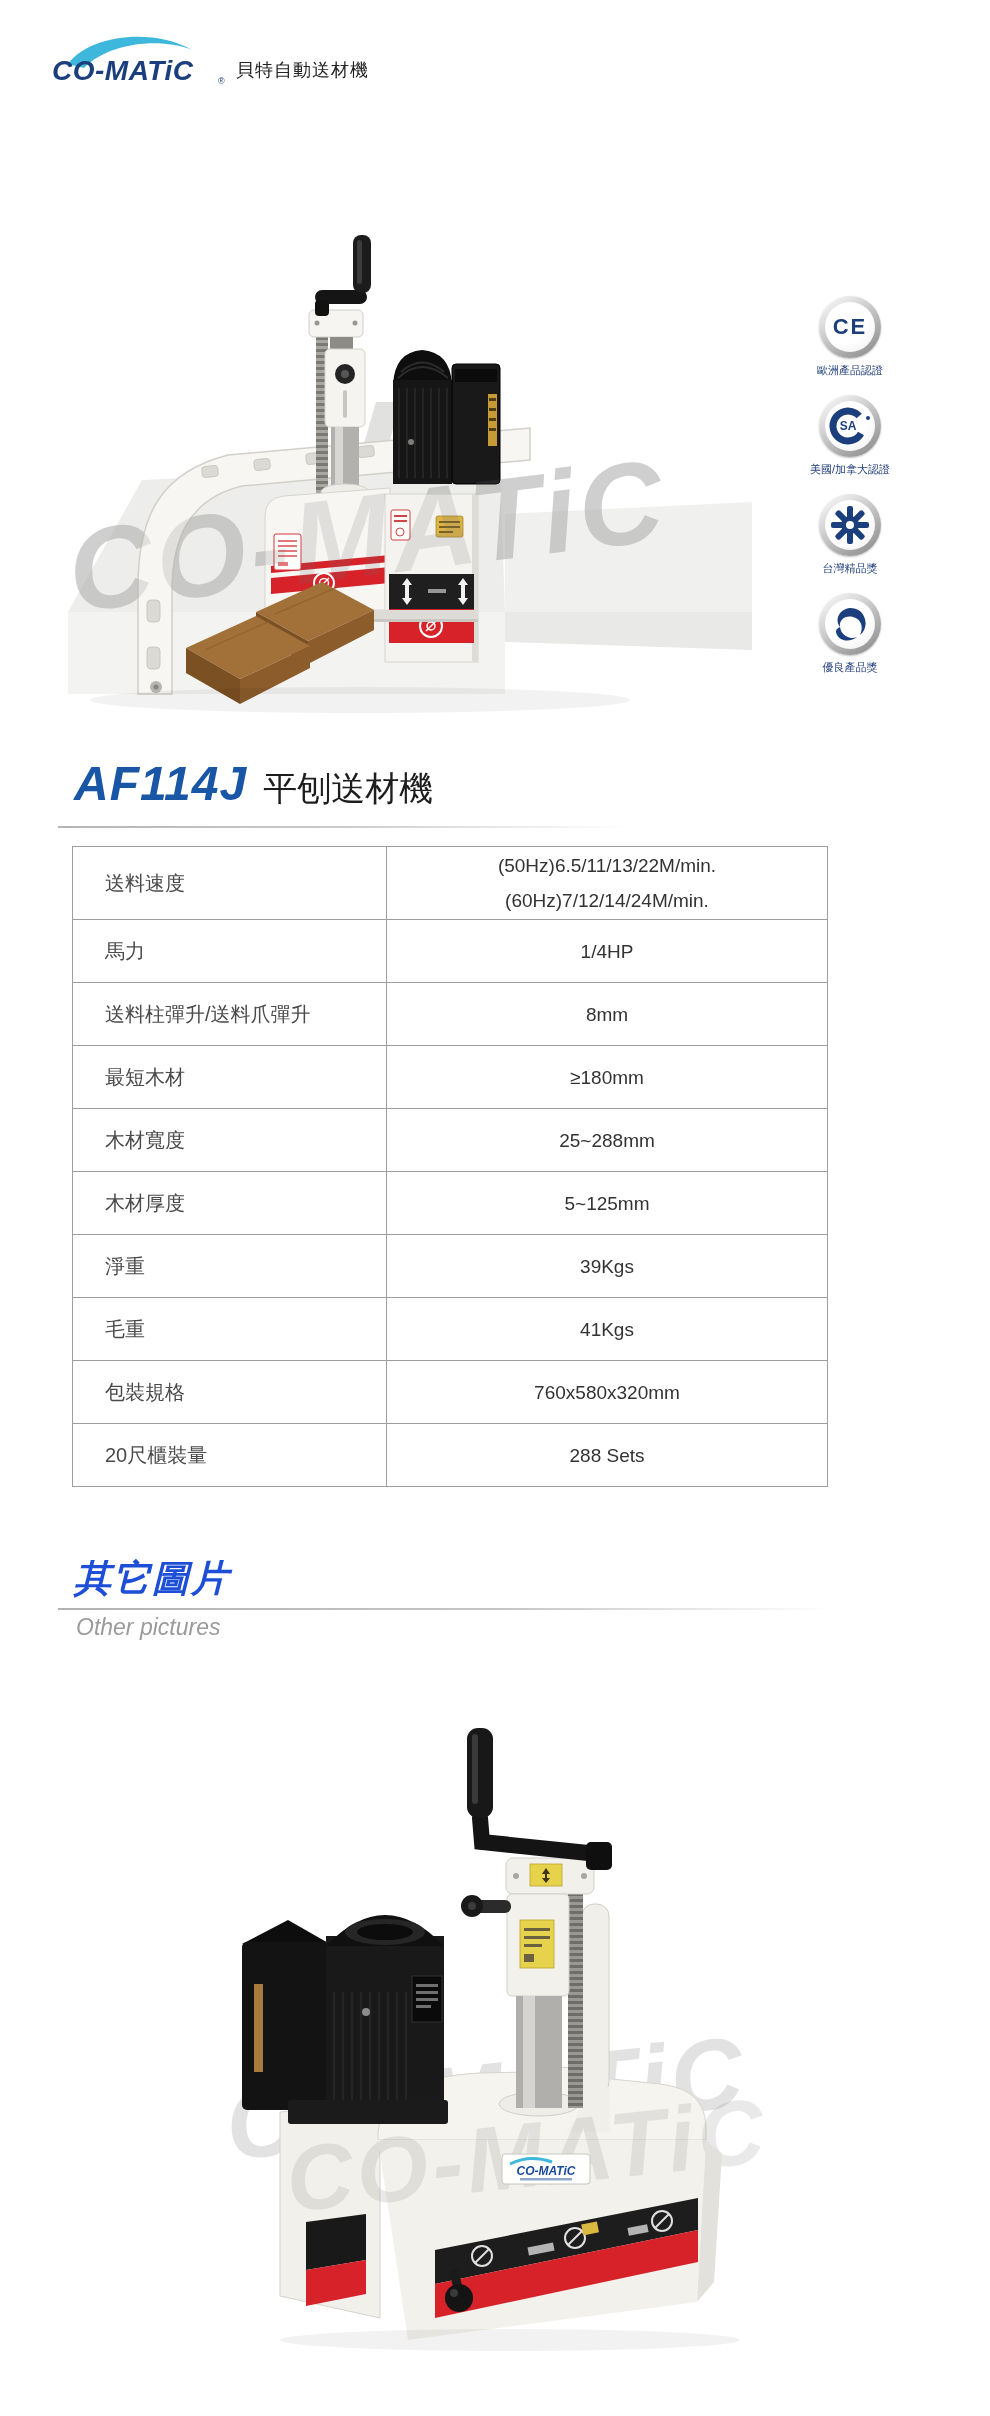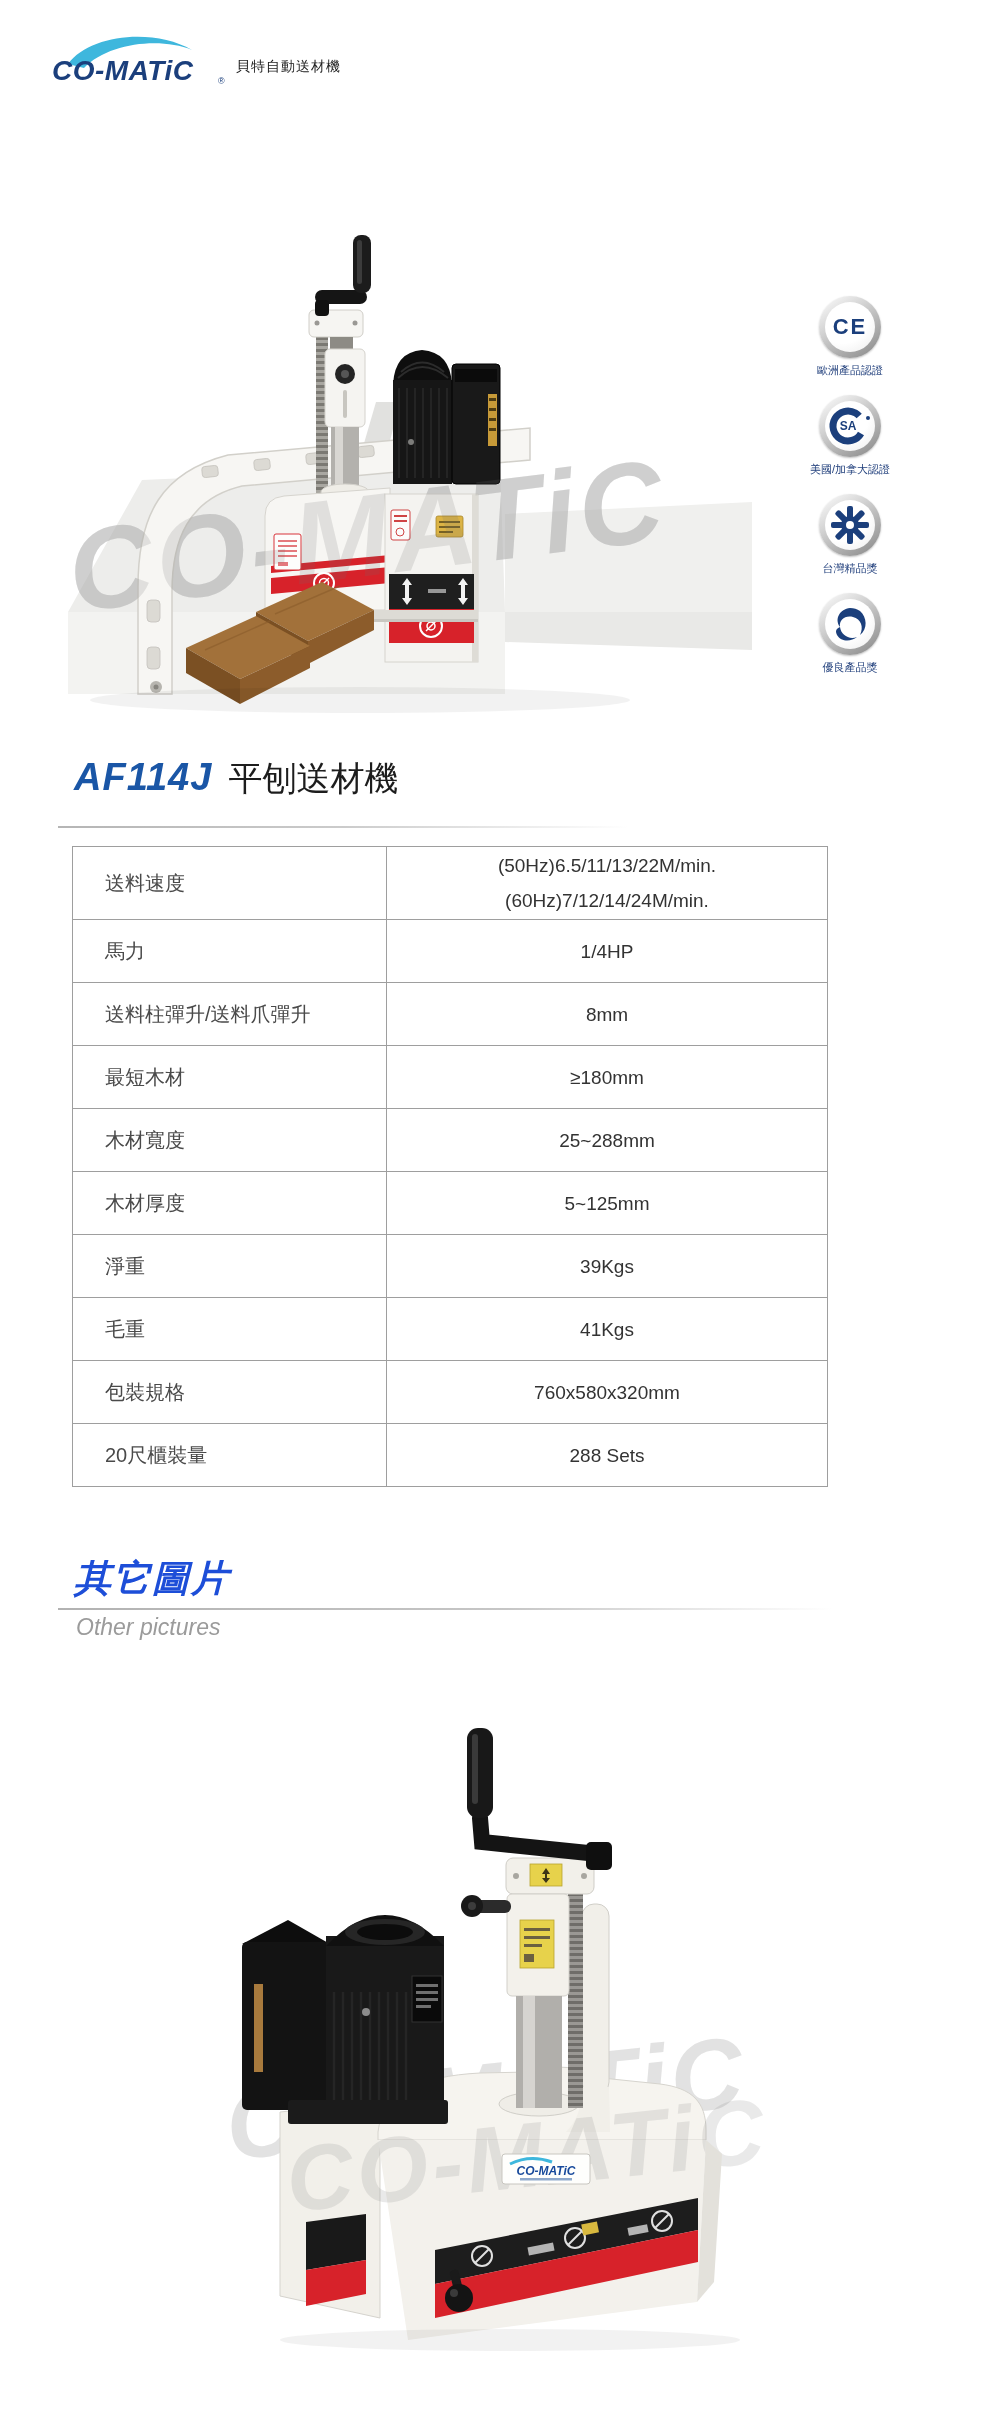--- a/index.html
+++ b/index.html
@@ -2,34 +2,34 @@
 <html><head>
 <meta charset="utf-8">
 <style>
   html,body{margin:0;padding:0;background:#ffffff;}
   #page{
     position:relative;width:990px;height:2416px;margin:12px auto;background:#ffffff;
     overflow:hidden;font-family:"Liberation Sans","DejaVu Sans",sans-serif;
   }
   
   .logo-wrap{position:absolute;left:50px;top:18px;width:180px;height:60px;}
-  .tagline{position:absolute;left:236px;top:46px;font-size:14px;color:#222;letter-spacing:1px;}
+  .tagline{position:absolute;left:236px;top:46px;font-size:18px;color:#222;letter-spacing:1px;}
   
   .hero-img{position:absolute;left:60px;top:130px;width:700px;height:590px;}
   .badges{position:absolute;left:800px;top:284px;width:100px;display:flex;flex-direction:column;gap:17px;align-items:center;}
   .badge{display:flex;flex-direction:column;align-items:center;}
   .badge-ring{width:62px;height:62px;border-radius:50%;background:linear-gradient(145deg,#f4f4f4 10%,#8c8c8c 95%);
     display:flex;align-items:center;justify-content:center;box-shadow:0 1px 2px rgba(0,0,0,.25);}
   .badge-inner{width:50px;height:50px;border-radius:50%;background:radial-gradient(circle at 35% 30%,#ffffff 55%,#ebebeb);
     display:flex;align-items:center;justify-content:center;}
   .badge-label{margin-top:5px;font-size:11px;color:#24427e;white-space:nowrap;}
   .ce-text{font-size:22px;font-weight:700;font-style:normal;color:#1b3f7c;letter-spacing:2px;}
   
   .model-row{position:absolute;left:74px;top:744px;display:flex;align-items:baseline;}
-  .model{font-size:38px;font-weight:700;font-style:italic;color:#1a56a6;letter-spacing:1px;}
+  .model{font-size:48px;font-weight:700;font-style:italic;color:#1a56a6;letter-spacing:1px;}
   .model-name{font-size:34px;color:#1d1d1d;margin-left:16px;font-weight:500;text-align:right;}
   .rule1{position:absolute;left:58px;top:814px;width:815px;height:2px;
     background:linear-gradient(to right,#b5b5b5,#cbcbcb 35%,rgba(205,205,205,0) 70%);}
   
   .spec{position:absolute;left:72px;top:834px;width:756px;border-collapse:collapse;table-layout:fixed;padding-left:37px;}
   .spec td{border:1px solid #9e9e9e;}
   .spec tr{height:63px;}
   .spec tr.first{height:64px;}
   td.lbl{width:280px;padding-left:32px;font-size:20px;color:#4a4a4a;}
   td.val{text-align:center;font-size:19px;color:#333;white-space:pre-line;line-height:35px;}

